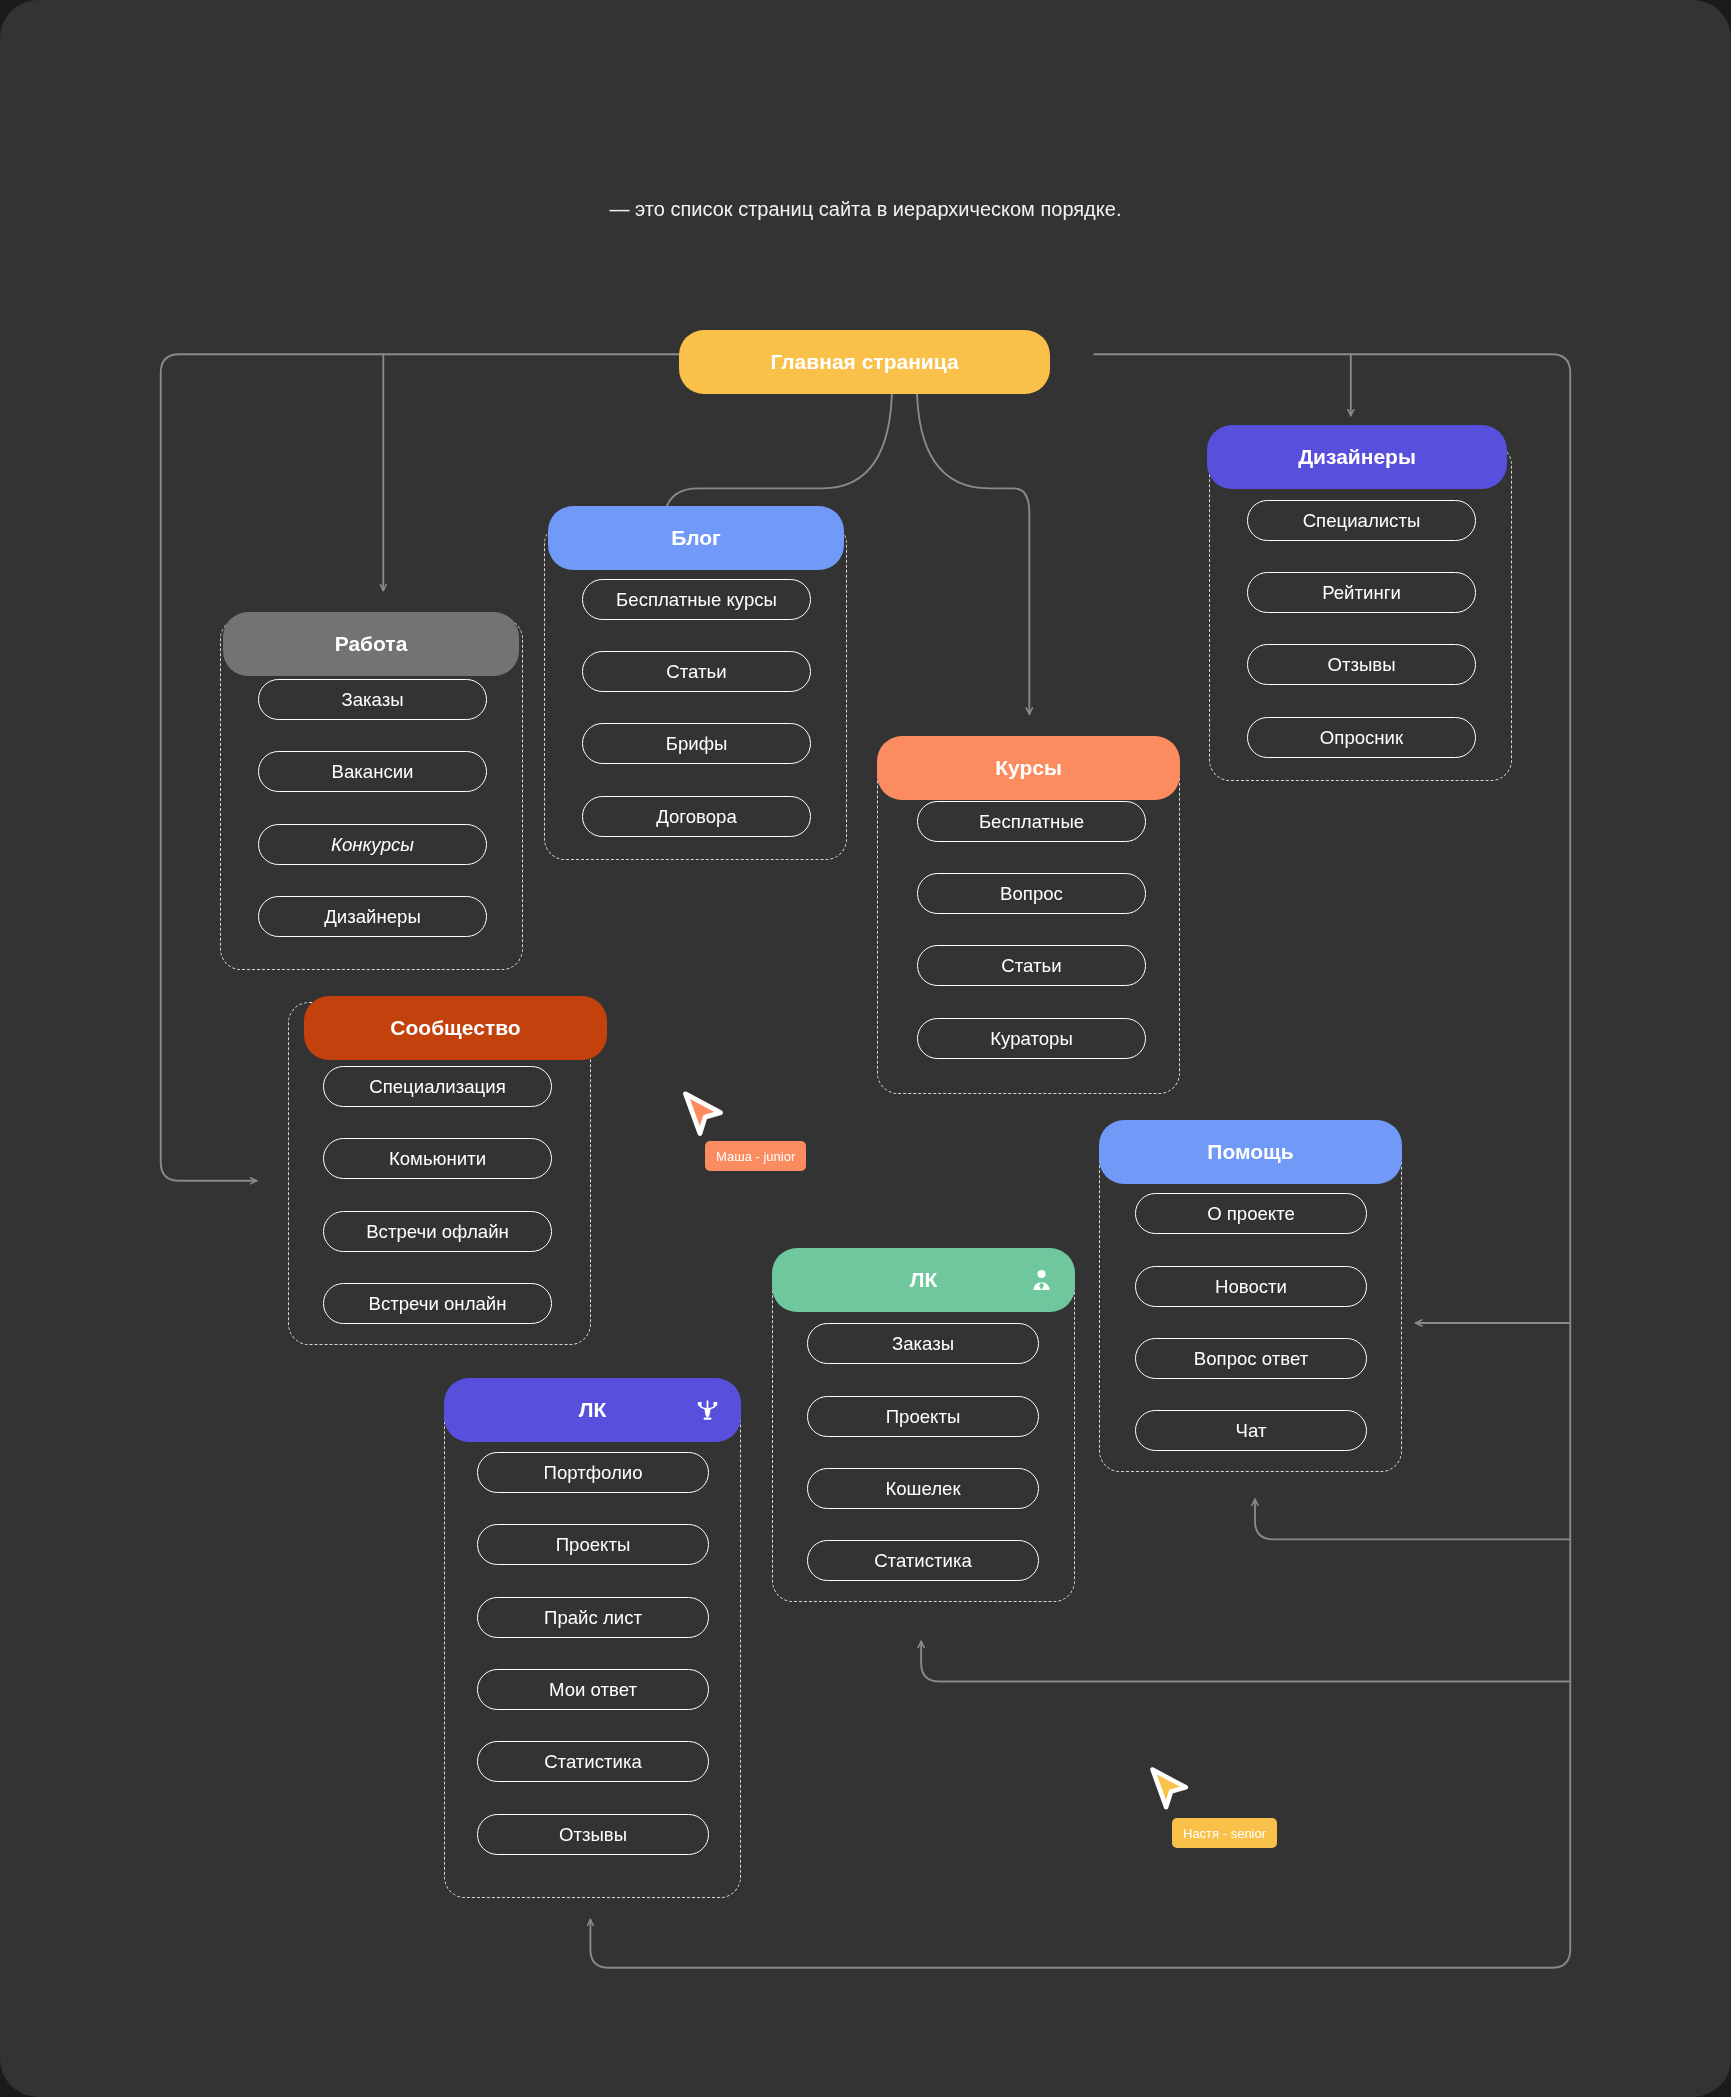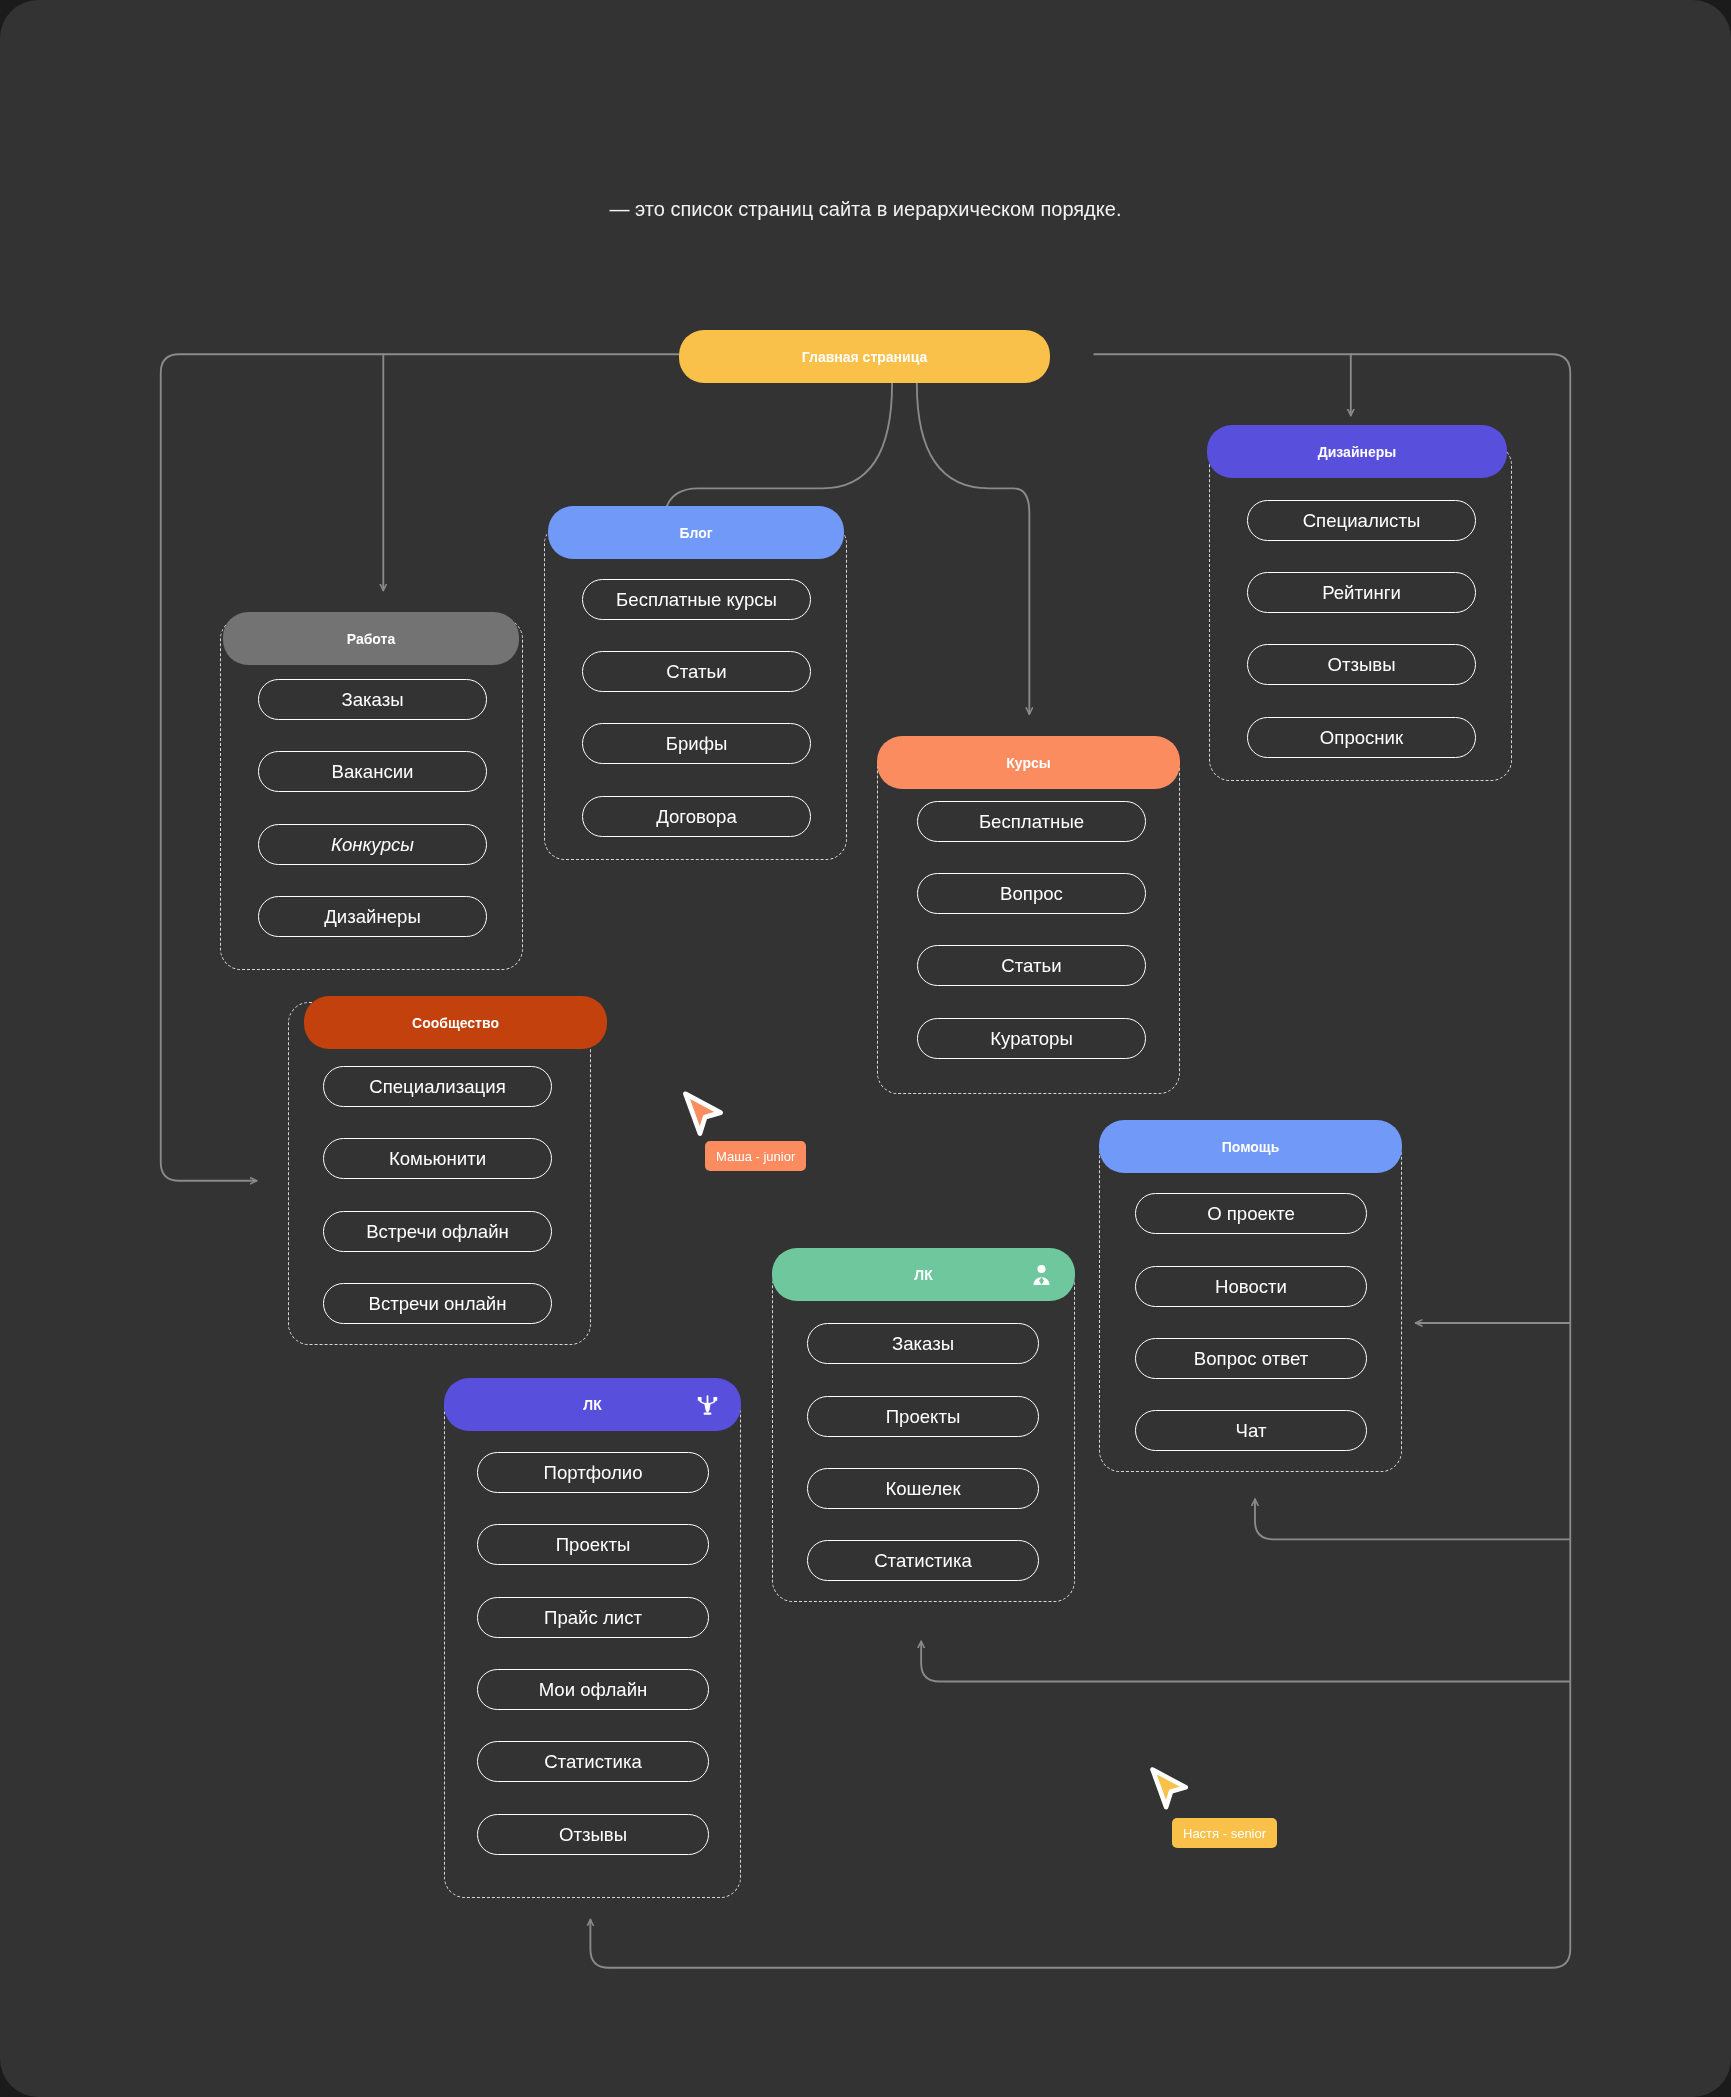--- a/index.html
+++ b/index.html
@@ -35,24 +35,24 @@
 
   
   .group {
     position:absolute;
     border:1.9px dashed #d8d8d8;
     border-radius:21px;
     background:transparent;
   }
   .node-head {
     position:absolute;
-    height:53px;
+    height:64px;
     border-radius:25px;
     display:flex; align-items:center; justify-content:center;
-    color:#ffffff; font-size:14px; font-weight:bold;
+    color:#ffffff; font-size:21px; font-weight:bold;
     z-index:4;
   }
   .node-head .head-icon {
     position:absolute; right:21px; top:50%;
     transform:translateY(-50%);
     display:flex; align-items:center; justify-content:center;
   }
   .item {
     position:absolute;
     height:41px;
@@ -258,21 +258,21 @@
   <div class="item" style="left:477px; top:1452px; width:232px;">
     <span>Портфолио</span>
     </div>
   <div class="item" style="left:477px; top:1524px; width:232px;">
     <span>Проекты</span>
     </div>
   <div class="item" style="left:477px; top:1597px; width:232px;">
     <span>Прайс лист</span>
     </div>
   <div class="item" style="left:477px; top:1669px; width:232px;">
-    <span>Мои офлайн</span>
+    <span>Мои ответ</span>
     </div>
   <div class="item" style="left:477px; top:1741px; width:232px;">
     <span>Статистика</span>
     </div>
   <div class="item" style="left:477px; top:1814px; width:232px;">
     <span>Отзывы</span>
     </div>
 
   <div class="cursor" style="left:680px; top:1090px;">
     <svg width="48" height="52" viewBox="0 0 26 28">

